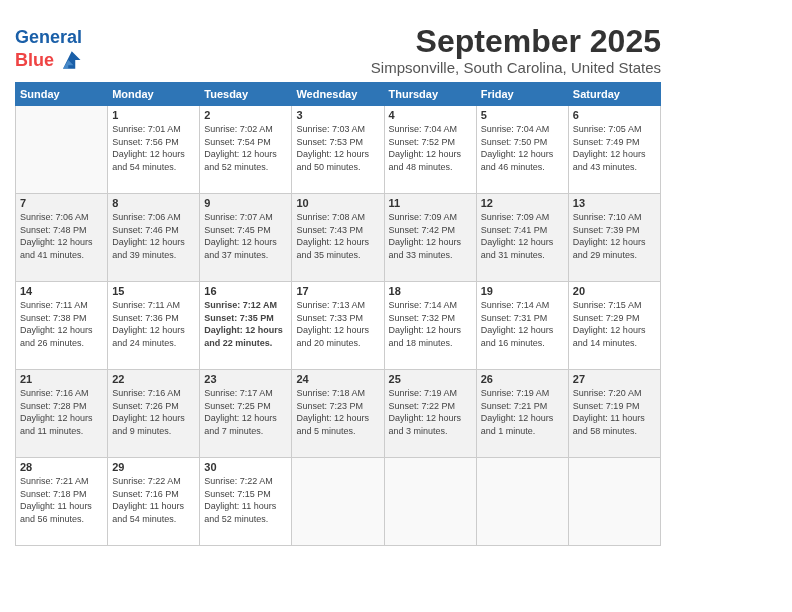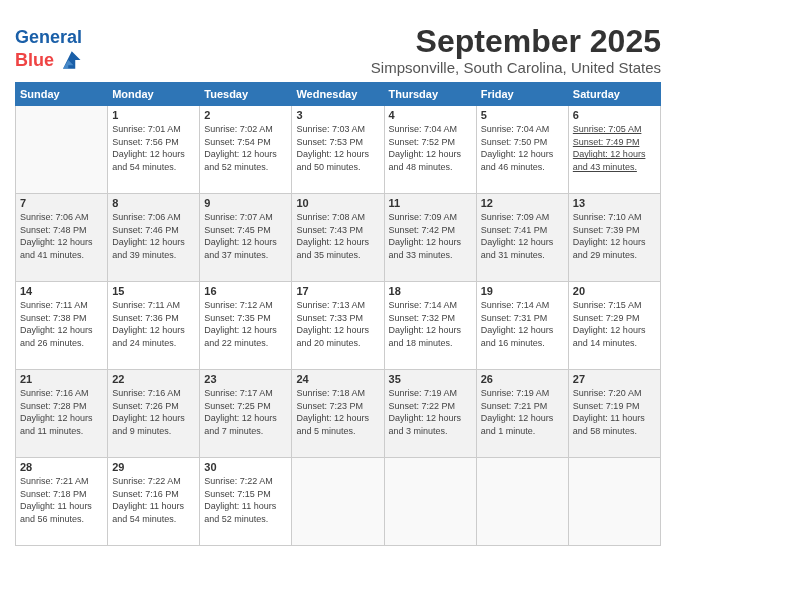--- a/index.html
+++ b/index.html
@@ -167,21 +167,21 @@
           </td>
           <td>
             <div class="day-num">5</div>
             <div class="day-info" style="white-space: pre-line;">Sunrise: 7:04 AM
 Sunset: 7:50 PM
 Daylight: 12 hours
 and 46 minutes.</div>
           </td>
           <td>
             <div class="day-num">6</div>
-            <div class="day-info" style="white-space: pre-line; text-decoration: underline;">Sunrise: 7:05 AM
+            <div class="day-info" style="white-space: pre-line;">Sunrise: 7:05 AM
 Sunset: 7:49 PM
 Daylight: 12 hours
 and 43 minutes.</div>
           </td>
         </tr>
         <tr class="row-shade">
           <td>
             <div class="day-num">7</div>
             <div class="day-info" style="white-space: pre-line;">Sunrise: 7:06 AM
 Sunset: 7:48 PM
@@ -241,21 +241,21 @@
           </td>
           <td>
             <div class="day-num">15</div>
             <div class="day-info" style="white-space: pre-line;">Sunrise: 7:11 AM
 Sunset: 7:36 PM
 Daylight: 12 hours
 and 24 minutes.</div>
           </td>
           <td>
             <div class="day-num">16</div>
-            <div class="day-info" style="white-space: pre-line;">Sunrise: 7:12 AM
+            <div class="day-info" style="white-space: pre-line; font-weight: bold;">Sunrise: 7:12 AM
 Sunset: 7:35 PM
 Daylight: 12 hours
 and 22 minutes.</div>
           </td>
           <td>
             <div class="day-num">17</div>
             <div class="day-info" style="white-space: pre-line;">Sunrise: 7:13 AM
 Sunset: 7:33 PM
 Daylight: 12 hours
 and 20 minutes.</div>
@@ -305,21 +305,21 @@
 and 7 minutes.</div>
           </td>
           <td>
             <div class="day-num">24</div>
             <div class="day-info" style="white-space: pre-line;">Sunrise: 7:18 AM
 Sunset: 7:23 PM
 Daylight: 12 hours
 and 5 minutes.</div>
           </td>
           <td>
-            <div class="day-num">35</div>
+            <div class="day-num">25</div>
             <div class="day-info" style="white-space: pre-line;">Sunrise: 7:19 AM
 Sunset: 7:22 PM
 Daylight: 12 hours
 and 3 minutes.</div>
           </td>
           <td>
             <div class="day-num">26</div>
             <div class="day-info" style="white-space: pre-line;">Sunrise: 7:19 AM
 Sunset: 7:21 PM
 Daylight: 12 hours

